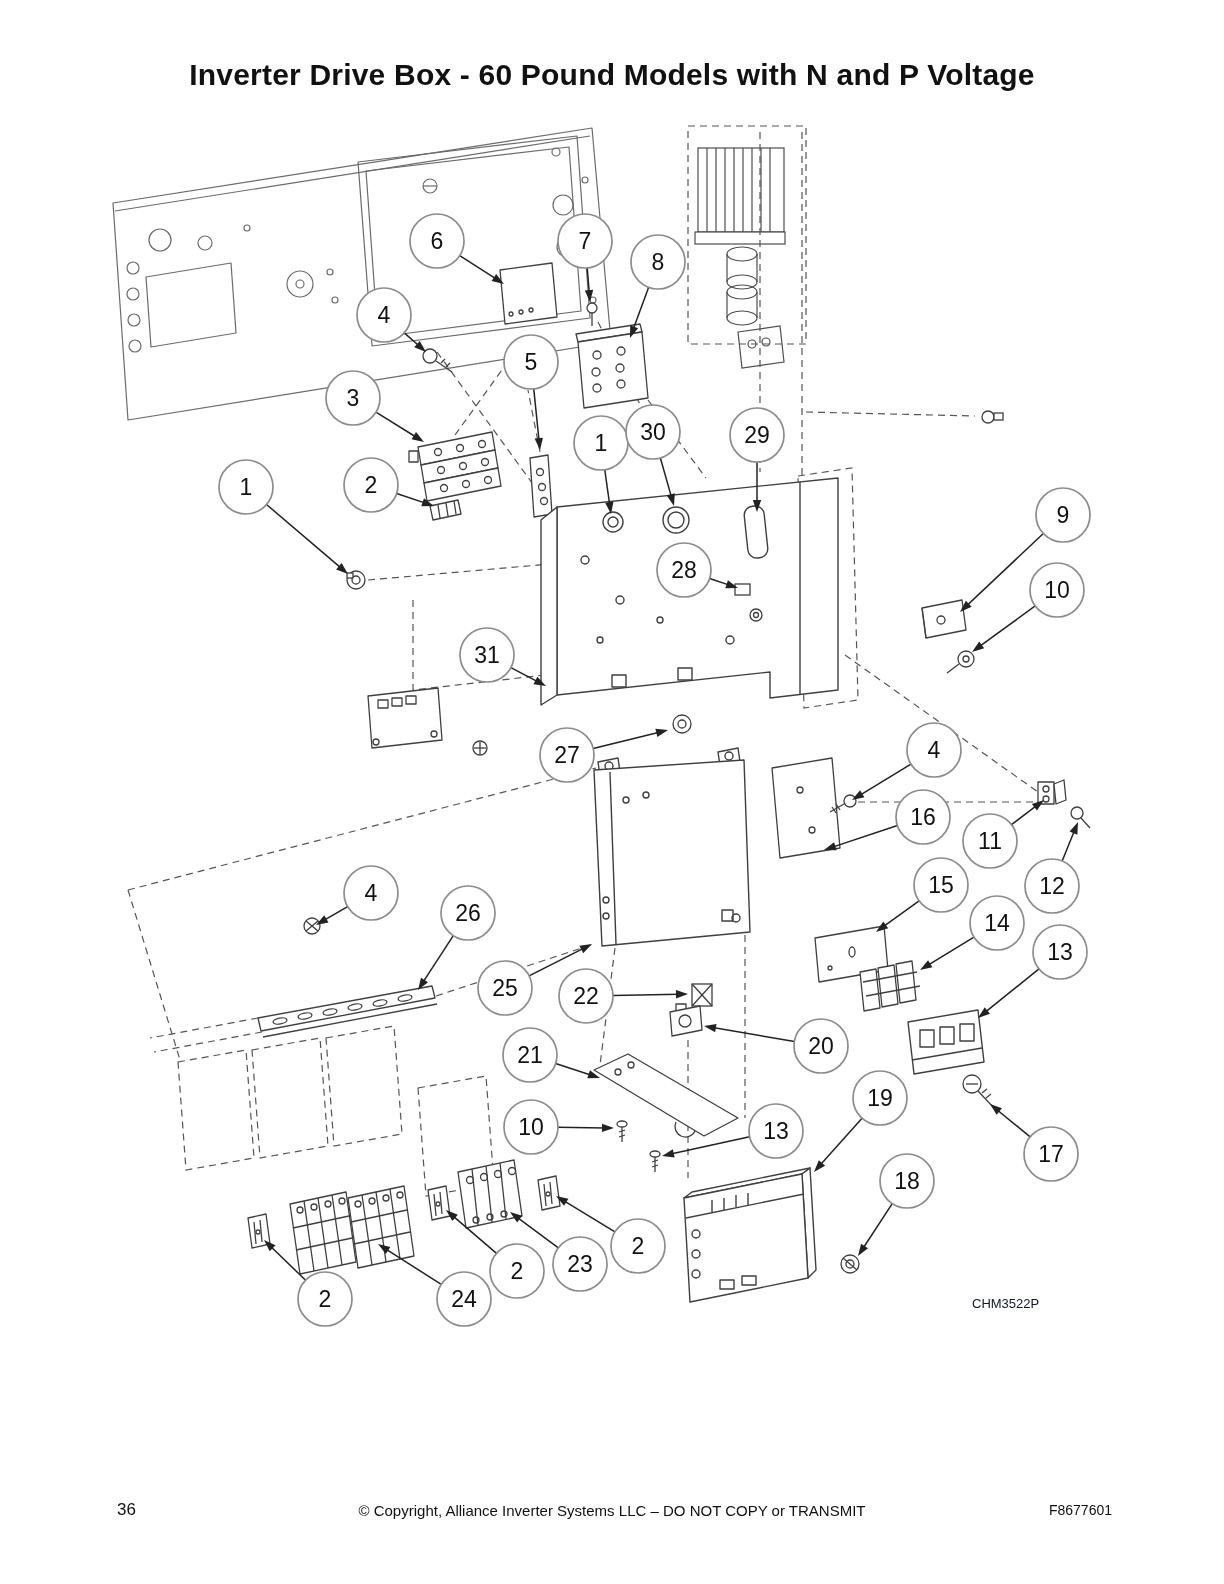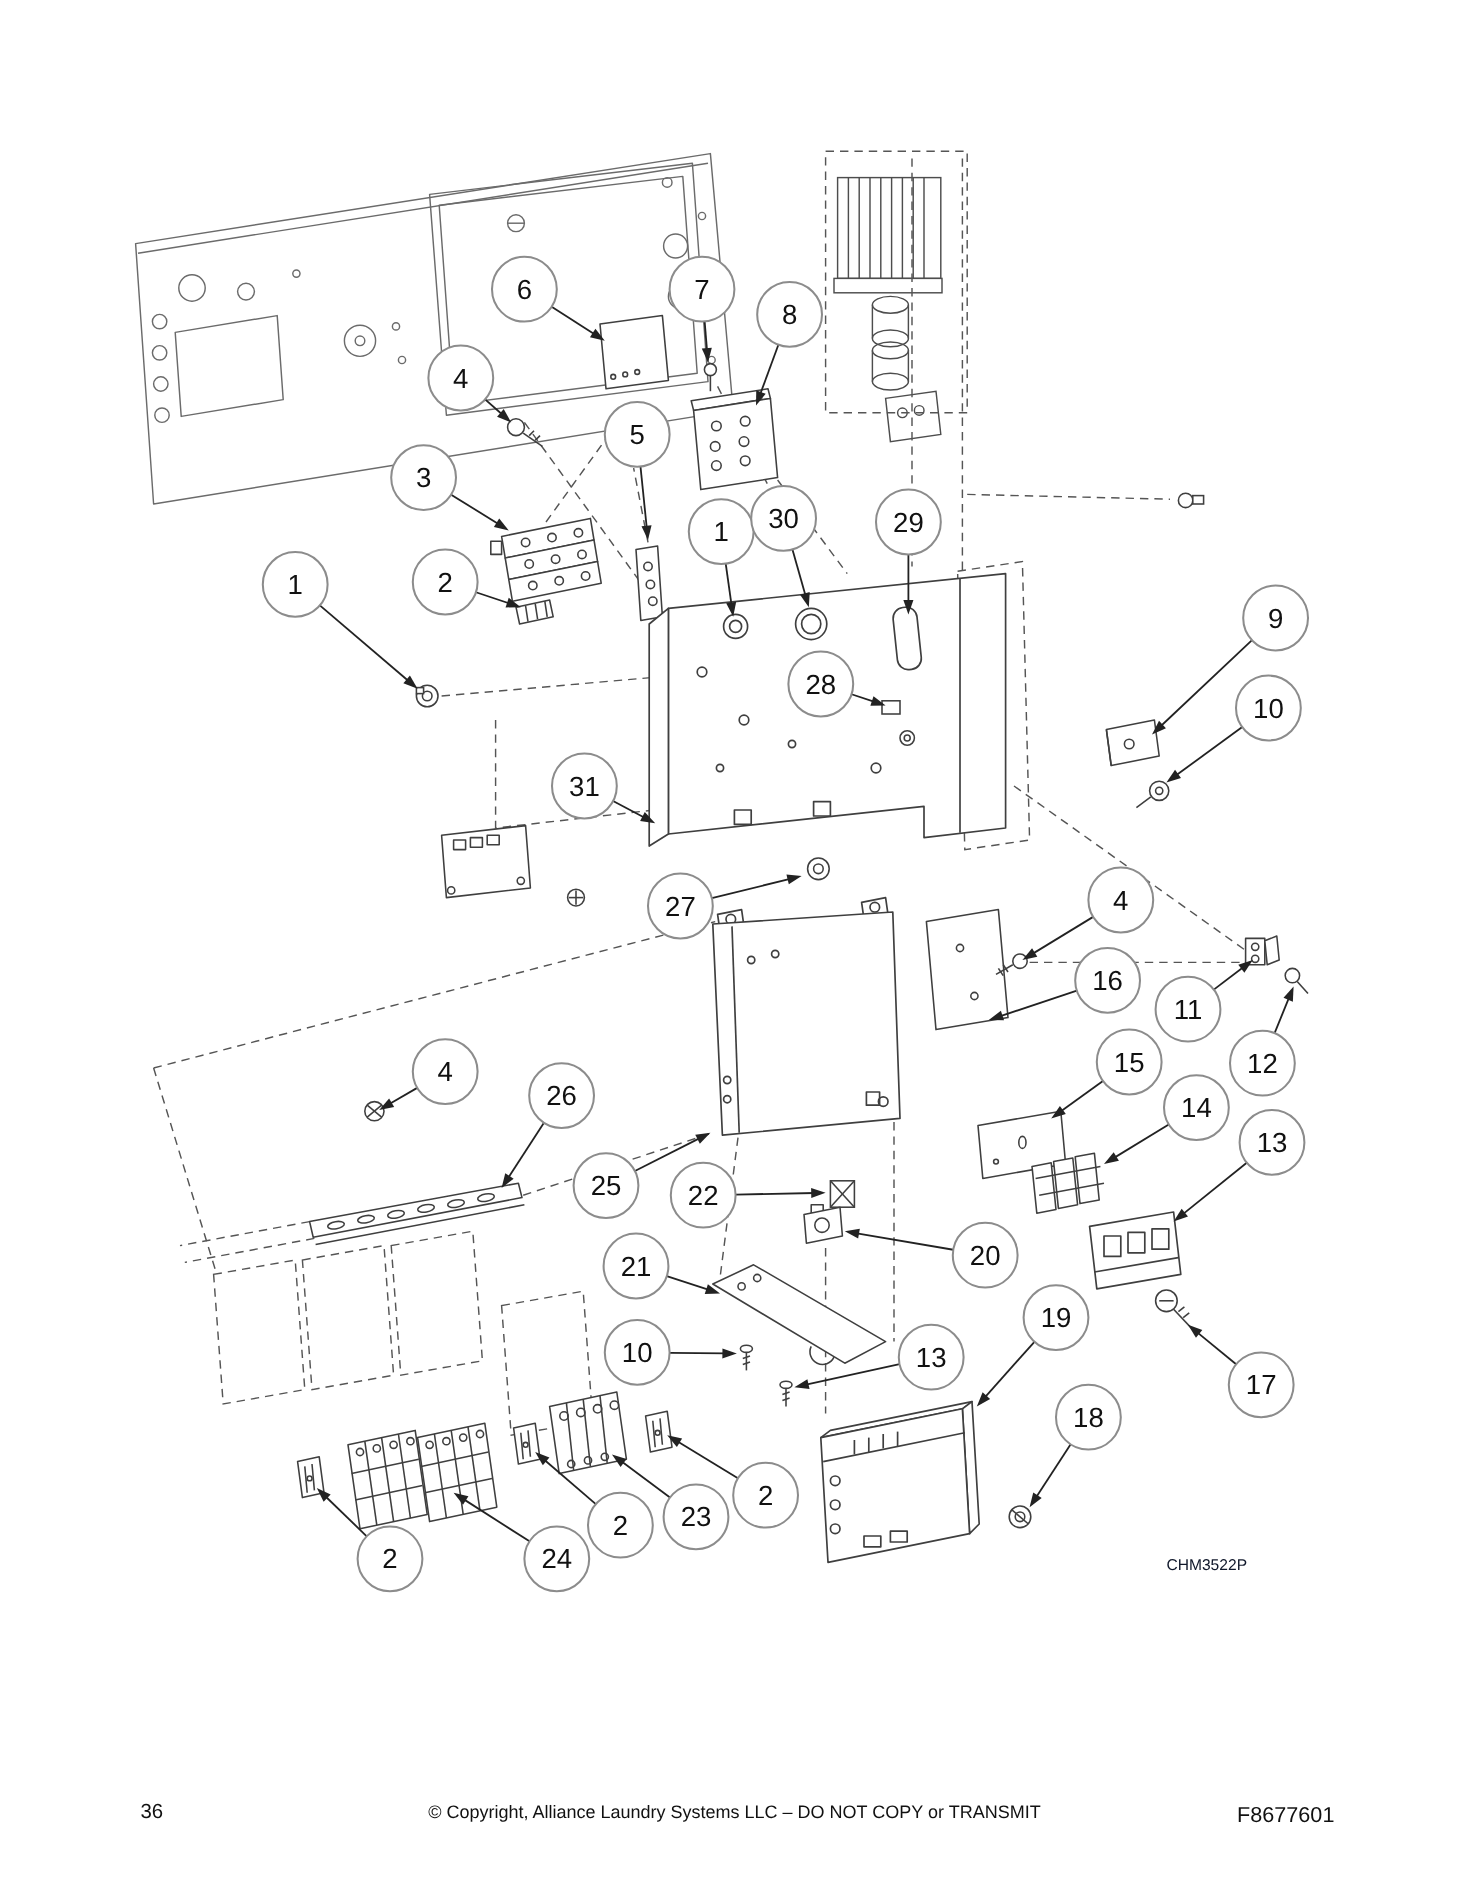--- a/index.html
+++ b/index.html
@@ -5,27 +5,28 @@
   html,body{margin:0;padding:0;background:#fff;}
   .page{position:relative;width:1224px;height:1584px;background:#fff;
         font-family:"Liberation Sans",sans-serif;overflow:hidden;color:#111;}
   .title{position:absolute;top:58px;left:0;width:100%;text-align:center;
          font-size:30px;font-weight:bold;letter-spacing:.2px;color:#111;}
   svg.diagram{position:absolute;left:0;top:0;}
   .figure-code{position:absolute;left:972px;top:1296px;font-size:13px;color:#0f172a;}
   .footer{position:absolute;top:1500px;left:0;width:100%;height:30px;}
   .footer .page-num{position:absolute;left:106px;top:0;font-size:17px;margin-left:11px;}
   .footer .copyright{position:absolute;left:0;top:2px;width:100%;text-align:center;font-size:15px;}
-  .footer .doc-num{position:absolute;right:112px;top:2px;font-size:18px;}
+  .footer .doc-num{position:absolute;right:112px;top:2px;font-size:14px;}
 </style>
 </head>
 <body>
 
 <div class="page">
 
+  <div class="title">Inverter Drive Box - 60 Pound Models with N and P Voltage</div>
 
   <svg class="diagram" width="1224" height="1584" viewBox="0 0 1224 1584">
 
     <g stroke="#6b6b6b" stroke-width="1.2" fill="none" stroke-linejoin="round">
       <polygon points="113,203 592,128 611,342 128,420"></polygon>
       <line x1="115" y1="211" x2="590" y2="136"></line>
       <polygon points="358,162 577,136 590,318 372,346"></polygon>
       <polygon points="366,171 569,147 581,311 378,337"></polygon>
       <circle cx="160" cy="240" r="11"></circle>
       <circle cx="205" cy="243" r="7"></circle>
@@ -635,17 +636,17 @@
           <circle cx="325" cy="1299" r="27" fill="#fff" stroke="#8c8c8c" stroke-width="1.7"></circle>
           <text x="325" y="1299" dy="8" text-anchor="middle" font-size="23" fill="#111" font-family="&quot;Liberation Sans&quot;, sans-serif">2</text>
         </g>
       </g>
   </svg>
 
   <div class="figure-code">CHM3522P</div>
 
   <div class="footer">
     <span class="page-num">36</span>
-    <span class="copyright">© Copyright, Alliance Laundry Systems LLC – DO NOT COPY or TRANSMIT</span>
+    <span class="copyright">© Copyright, Alliance Inverter Systems LLC – DO NOT COPY or TRANSMIT</span>
     <span class="doc-num">F8677601</span>
   </div>
 
 </div>
 
 </body></html>

